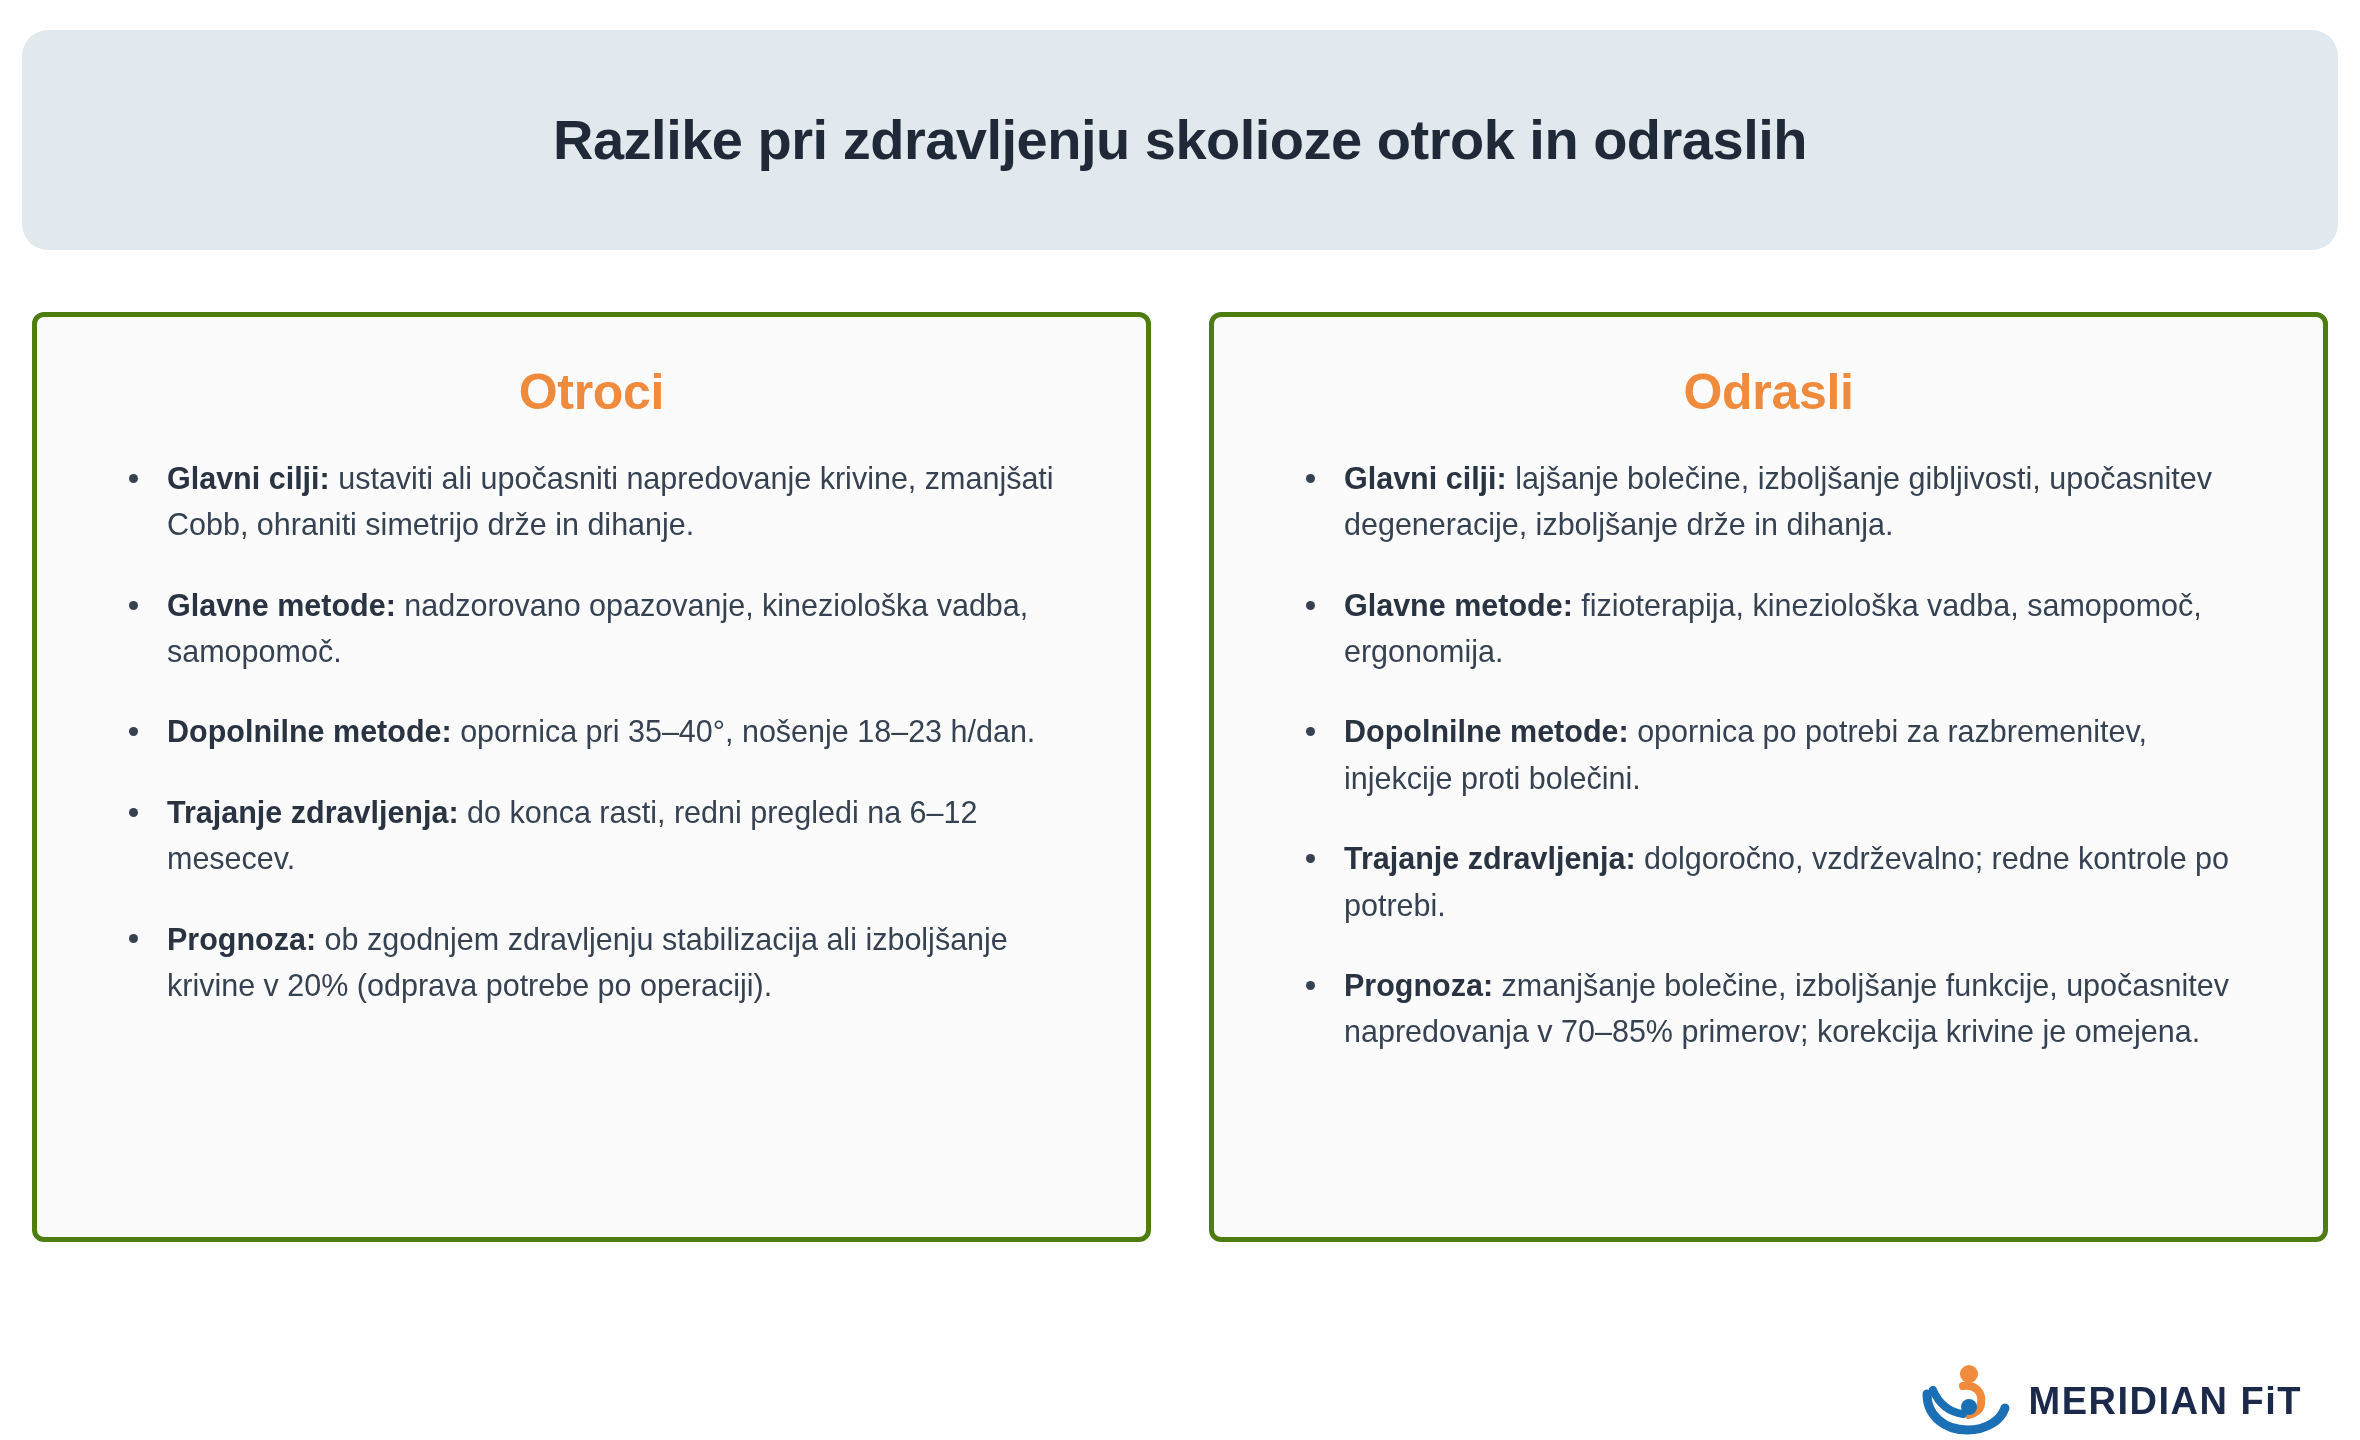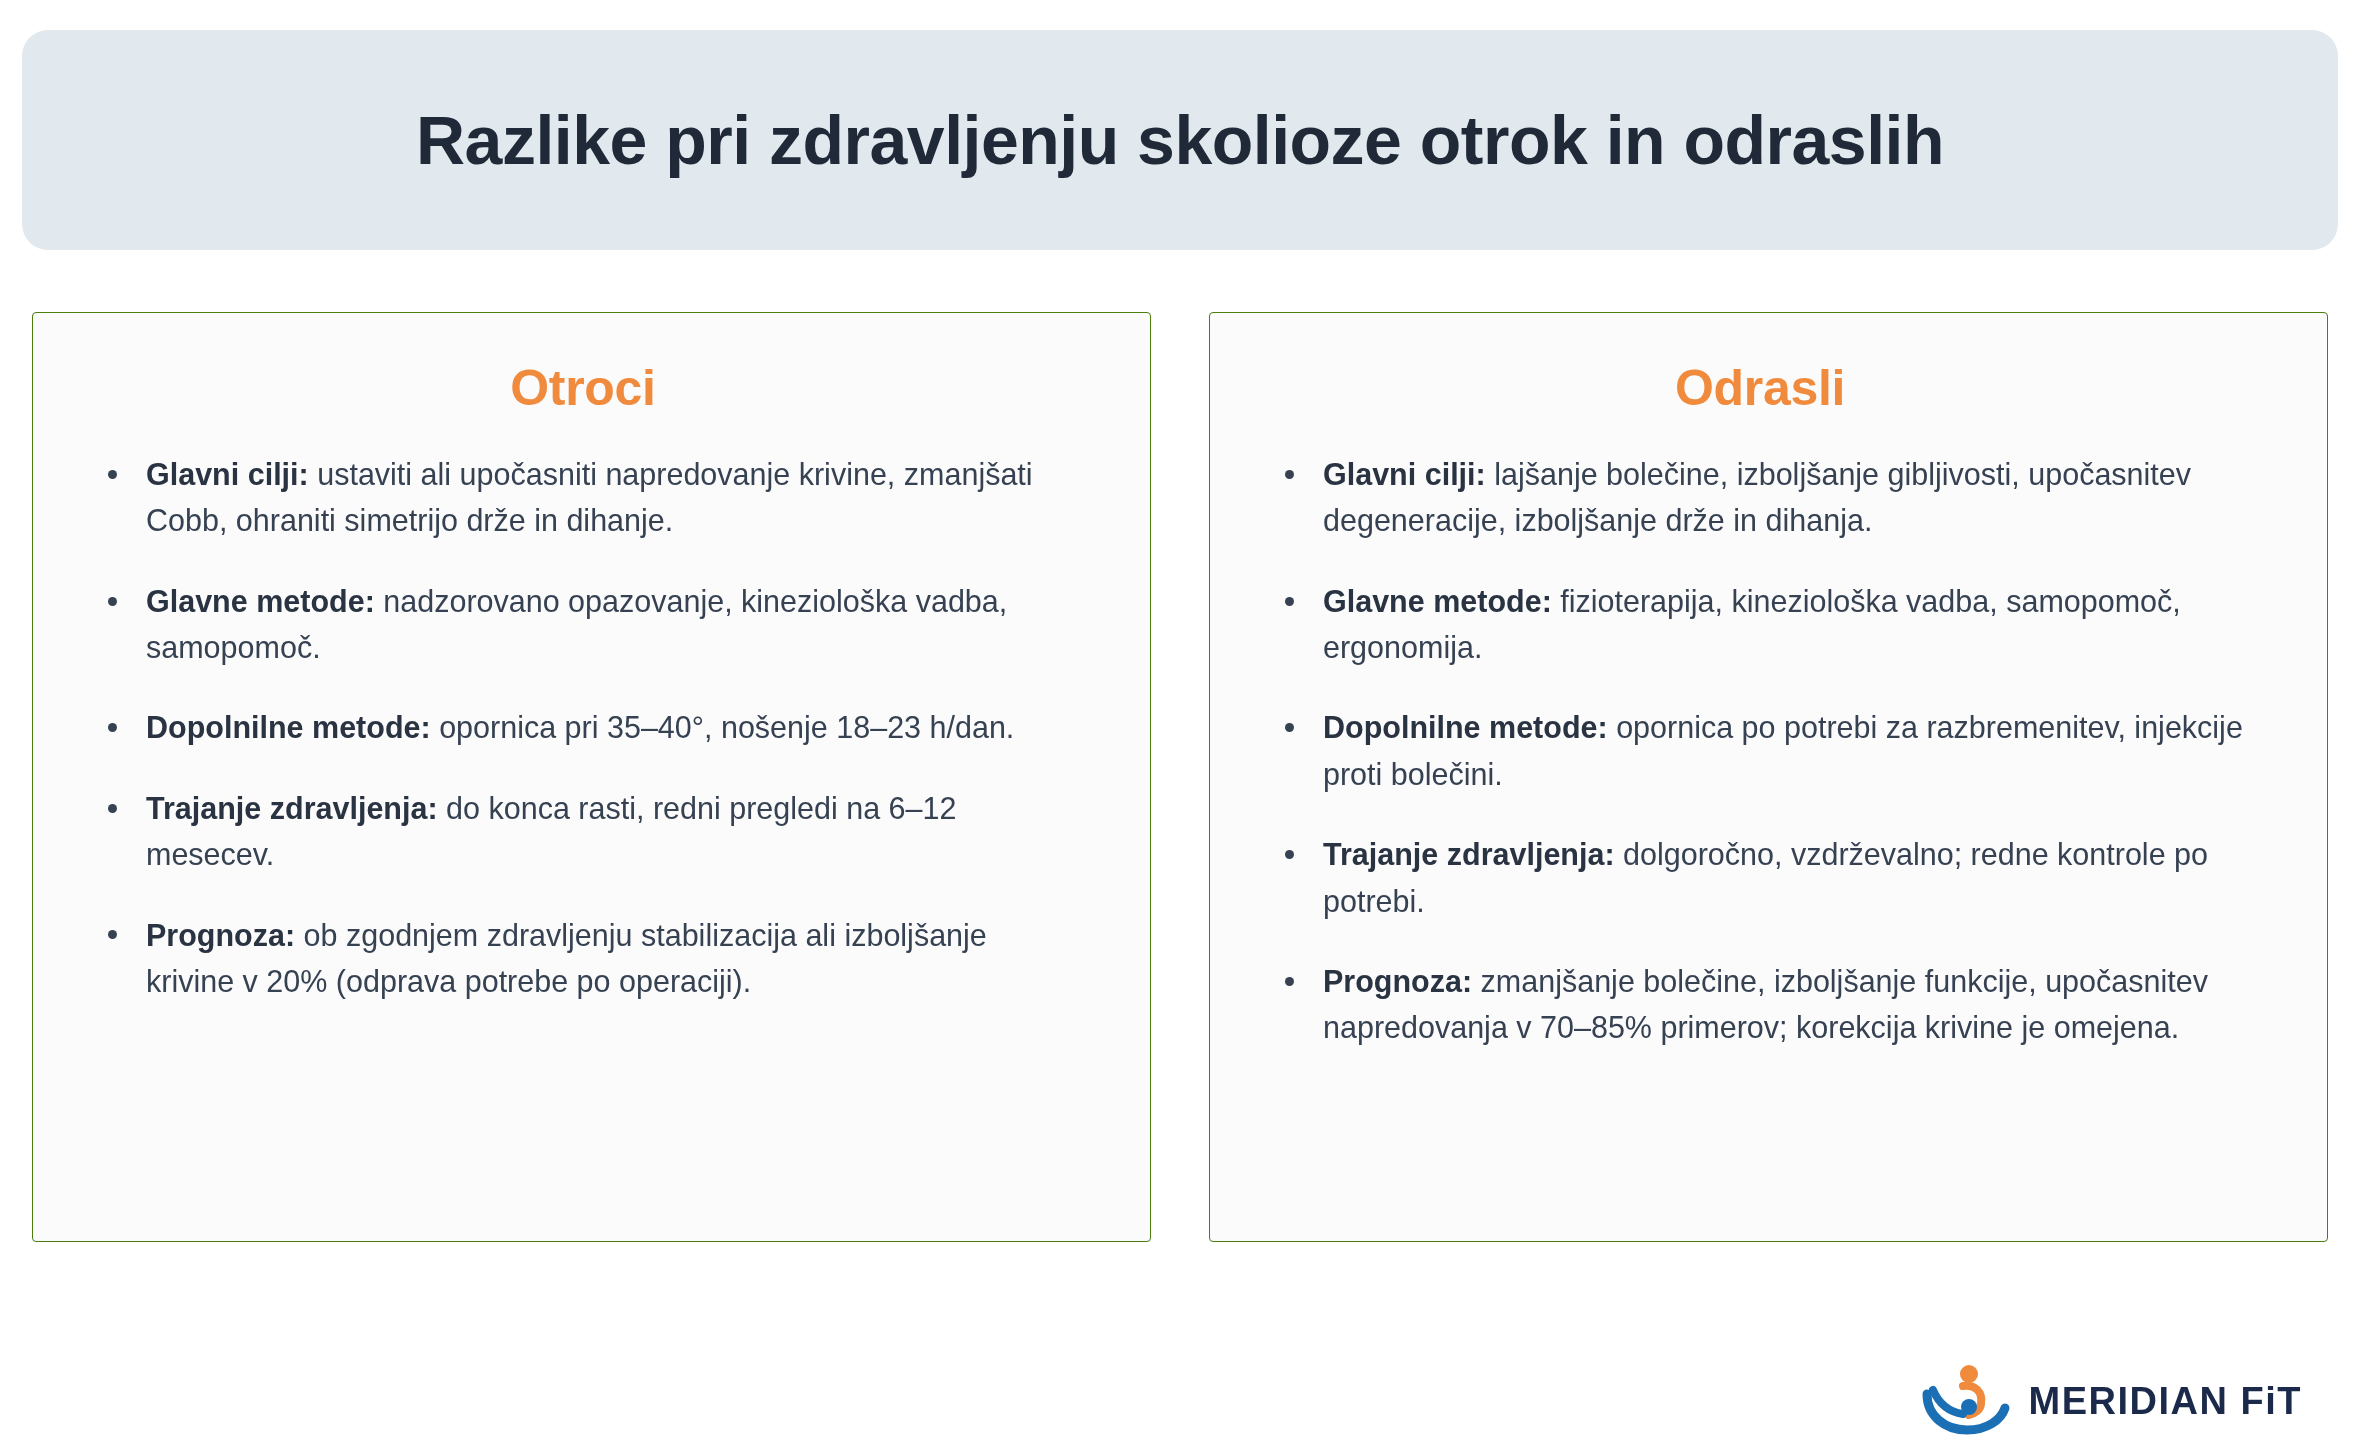--- a/index.html
+++ b/index.html
@@ -28,41 +28,41 @@
     border-radius: 26px;
     height: 220px;
     display: flex;
     align-items: center;
     justify-content: center;
     padding: 0 40px;
     box-sizing: border-box;
   }
   .title-banner h1 {
     margin: 0;
-    font-size: 68px;
+    font-size: 56px;
     font-weight: 700;
     letter-spacing: -0.5px;
     color: #1f2937;
     text-align: center;
     line-height: 1.1;
   }
   
   .columns {
     display: flex;
     gap: 58px;
     margin-top: 62px;
     padding: 0 10px;
     box-sizing: border-box;
   }
   .card {
     flex: 1 1 0;
     background: #fbfbfc;
-    border: 1px solid #4d7c0f;
-    border-radius: 4px;
-    padding: 46px 52px 58px 35px;
+    border: 5px solid #4d7c0f;
+    border-radius: 12px;
+    padding: 46px 52px 58px 52px;
     box-sizing: border-box;
     min-height: 930px;
   }
   .card h2 {
     margin: 0 0 34px 0;
     text-align: center;
     font-size: 50px;
     font-weight: 700;
     color: #f08a3c;
     letter-spacing: -0.3px;

